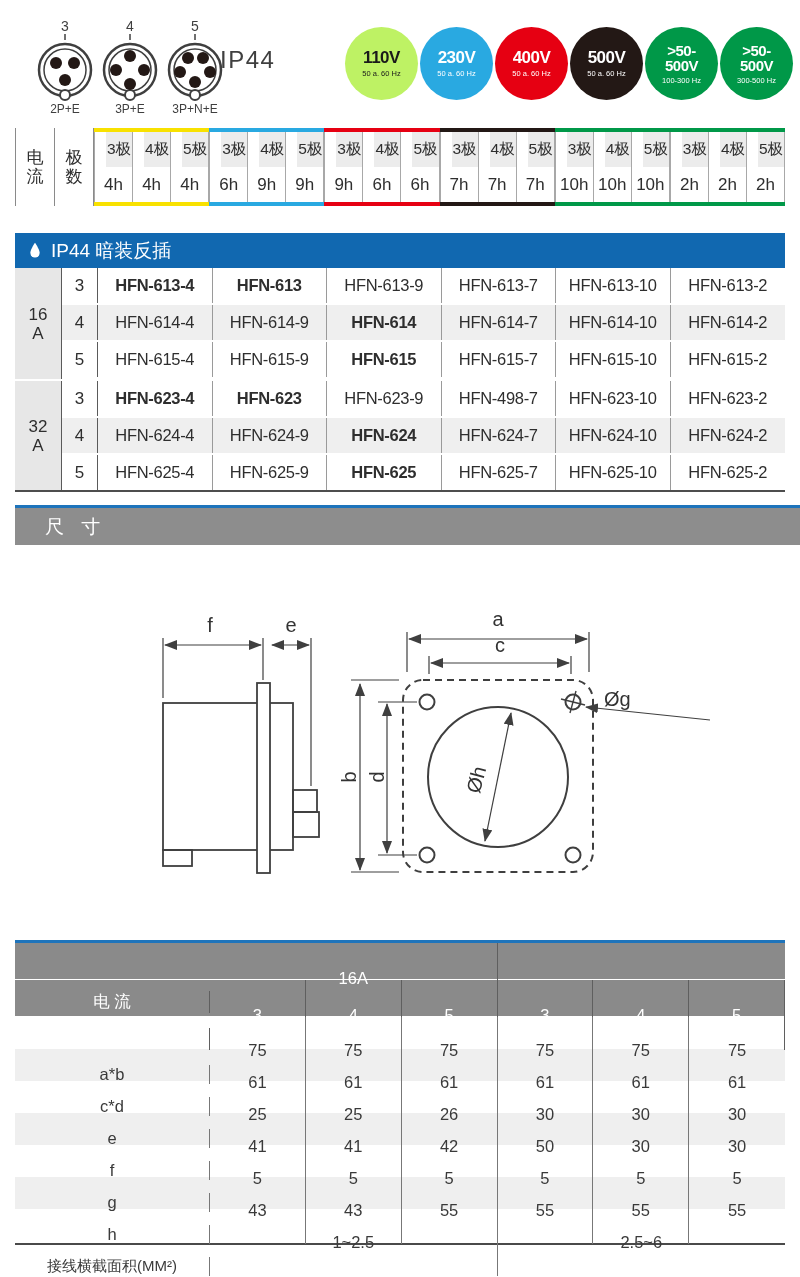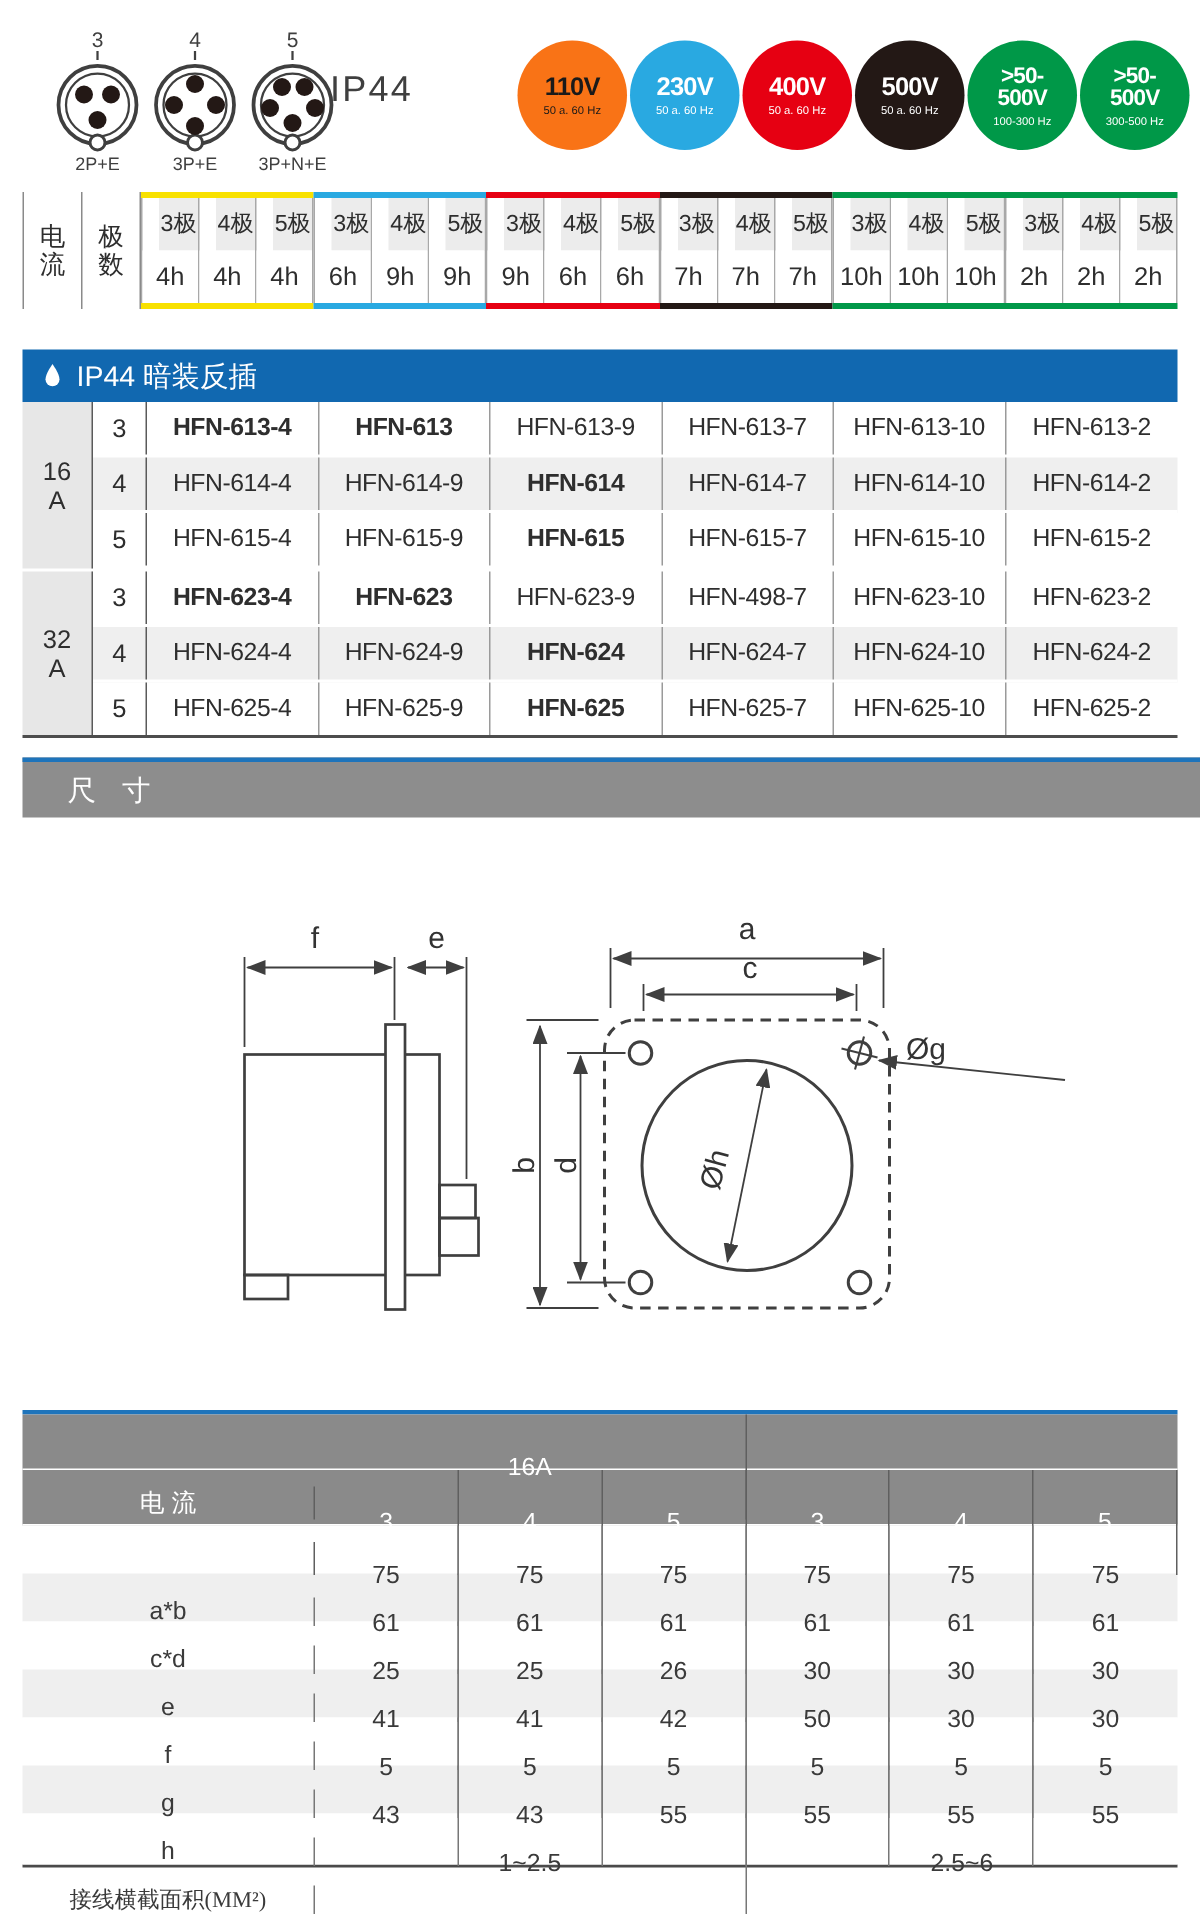--- a/index.html
+++ b/index.html
@@ -69,21 +69,21 @@
   .dt-row1{grid-template-columns:195px 1fr 1fr;}
   .dt-row2{grid-template-columns:195px repeat(6,1fr);text-align:right;}
   .dt-data{grid-template-columns:195px repeat(6,1fr);height:32px;background:#fff;}
   .dt-data.stripe{background:#efefef;}
   .dt-foot{grid-template-columns:195px 1fr 1fr;height:34px;background:#fff;}
   .dt-cell,.dt-label,.dt-span{display:flex;align-items:center;justify-content:center;
         border-right:1px solid #777;font-size:16.5px;}
   .dt-row > :last-child{border-right:none;}
   .dt-label{font-size:16.5px;margin-top:48px;}
   .dt-head .dt-label,.dt-head .dt-span,.dt-head .dt-cell{border-right:1px solid #5f5f5f;}
-  .dt-foot .dt-label{font-size:15px;font-family:Liberation Serif, serif;}
+  .dt-foot .dt-label{font-size:15px;}
 </style>
 </head>
 <body>
 
 <div class="page">
 
   <div class="connectors">
     <svg class="connector" width="62" height="98" viewBox="0 0 62 98">
       <text x="31" y="13" text-anchor="middle" font-size="14" fill="#3f3f3f">3</text>
       <line x1="31" y1="16" x2="31" y2="22" stroke="#3f3f3f" stroke-width="1.5"></line>
@@ -118,21 +118,21 @@
         <circle cx="16" cy="54" r="6" fill="#231815"></circle>
         <circle cx="46" cy="54" r="6" fill="#231815"></circle>
         <circle cx="31" cy="64" r="6" fill="#231815"></circle>
       <text x="31" y="95" text-anchor="middle" font-size="12" fill="#3f3f3f">3P+N+E</text>
     </svg>
   </div>
 
   <div class="ip44">IP44</div>
 
   <div class="badges">
-    <div class="badge" style="background:#f97316;color:#1a1a1a">
+    <div class="badge" style="background:#bef264;color:#1a1a1a">
       <span class="badge-line1">110V</span>
 
       <span class="badge-sub">50 a. 60 Hz</span>
     </div>
     <div class="badge" style="background:#29a9e1;color:#ffffff">
       <span class="badge-line1">230V</span>
 
       <span class="badge-sub">50 a. 60 Hz</span>
     </div>
     <div class="badge" style="background:#e60012;color:#ffffff">

